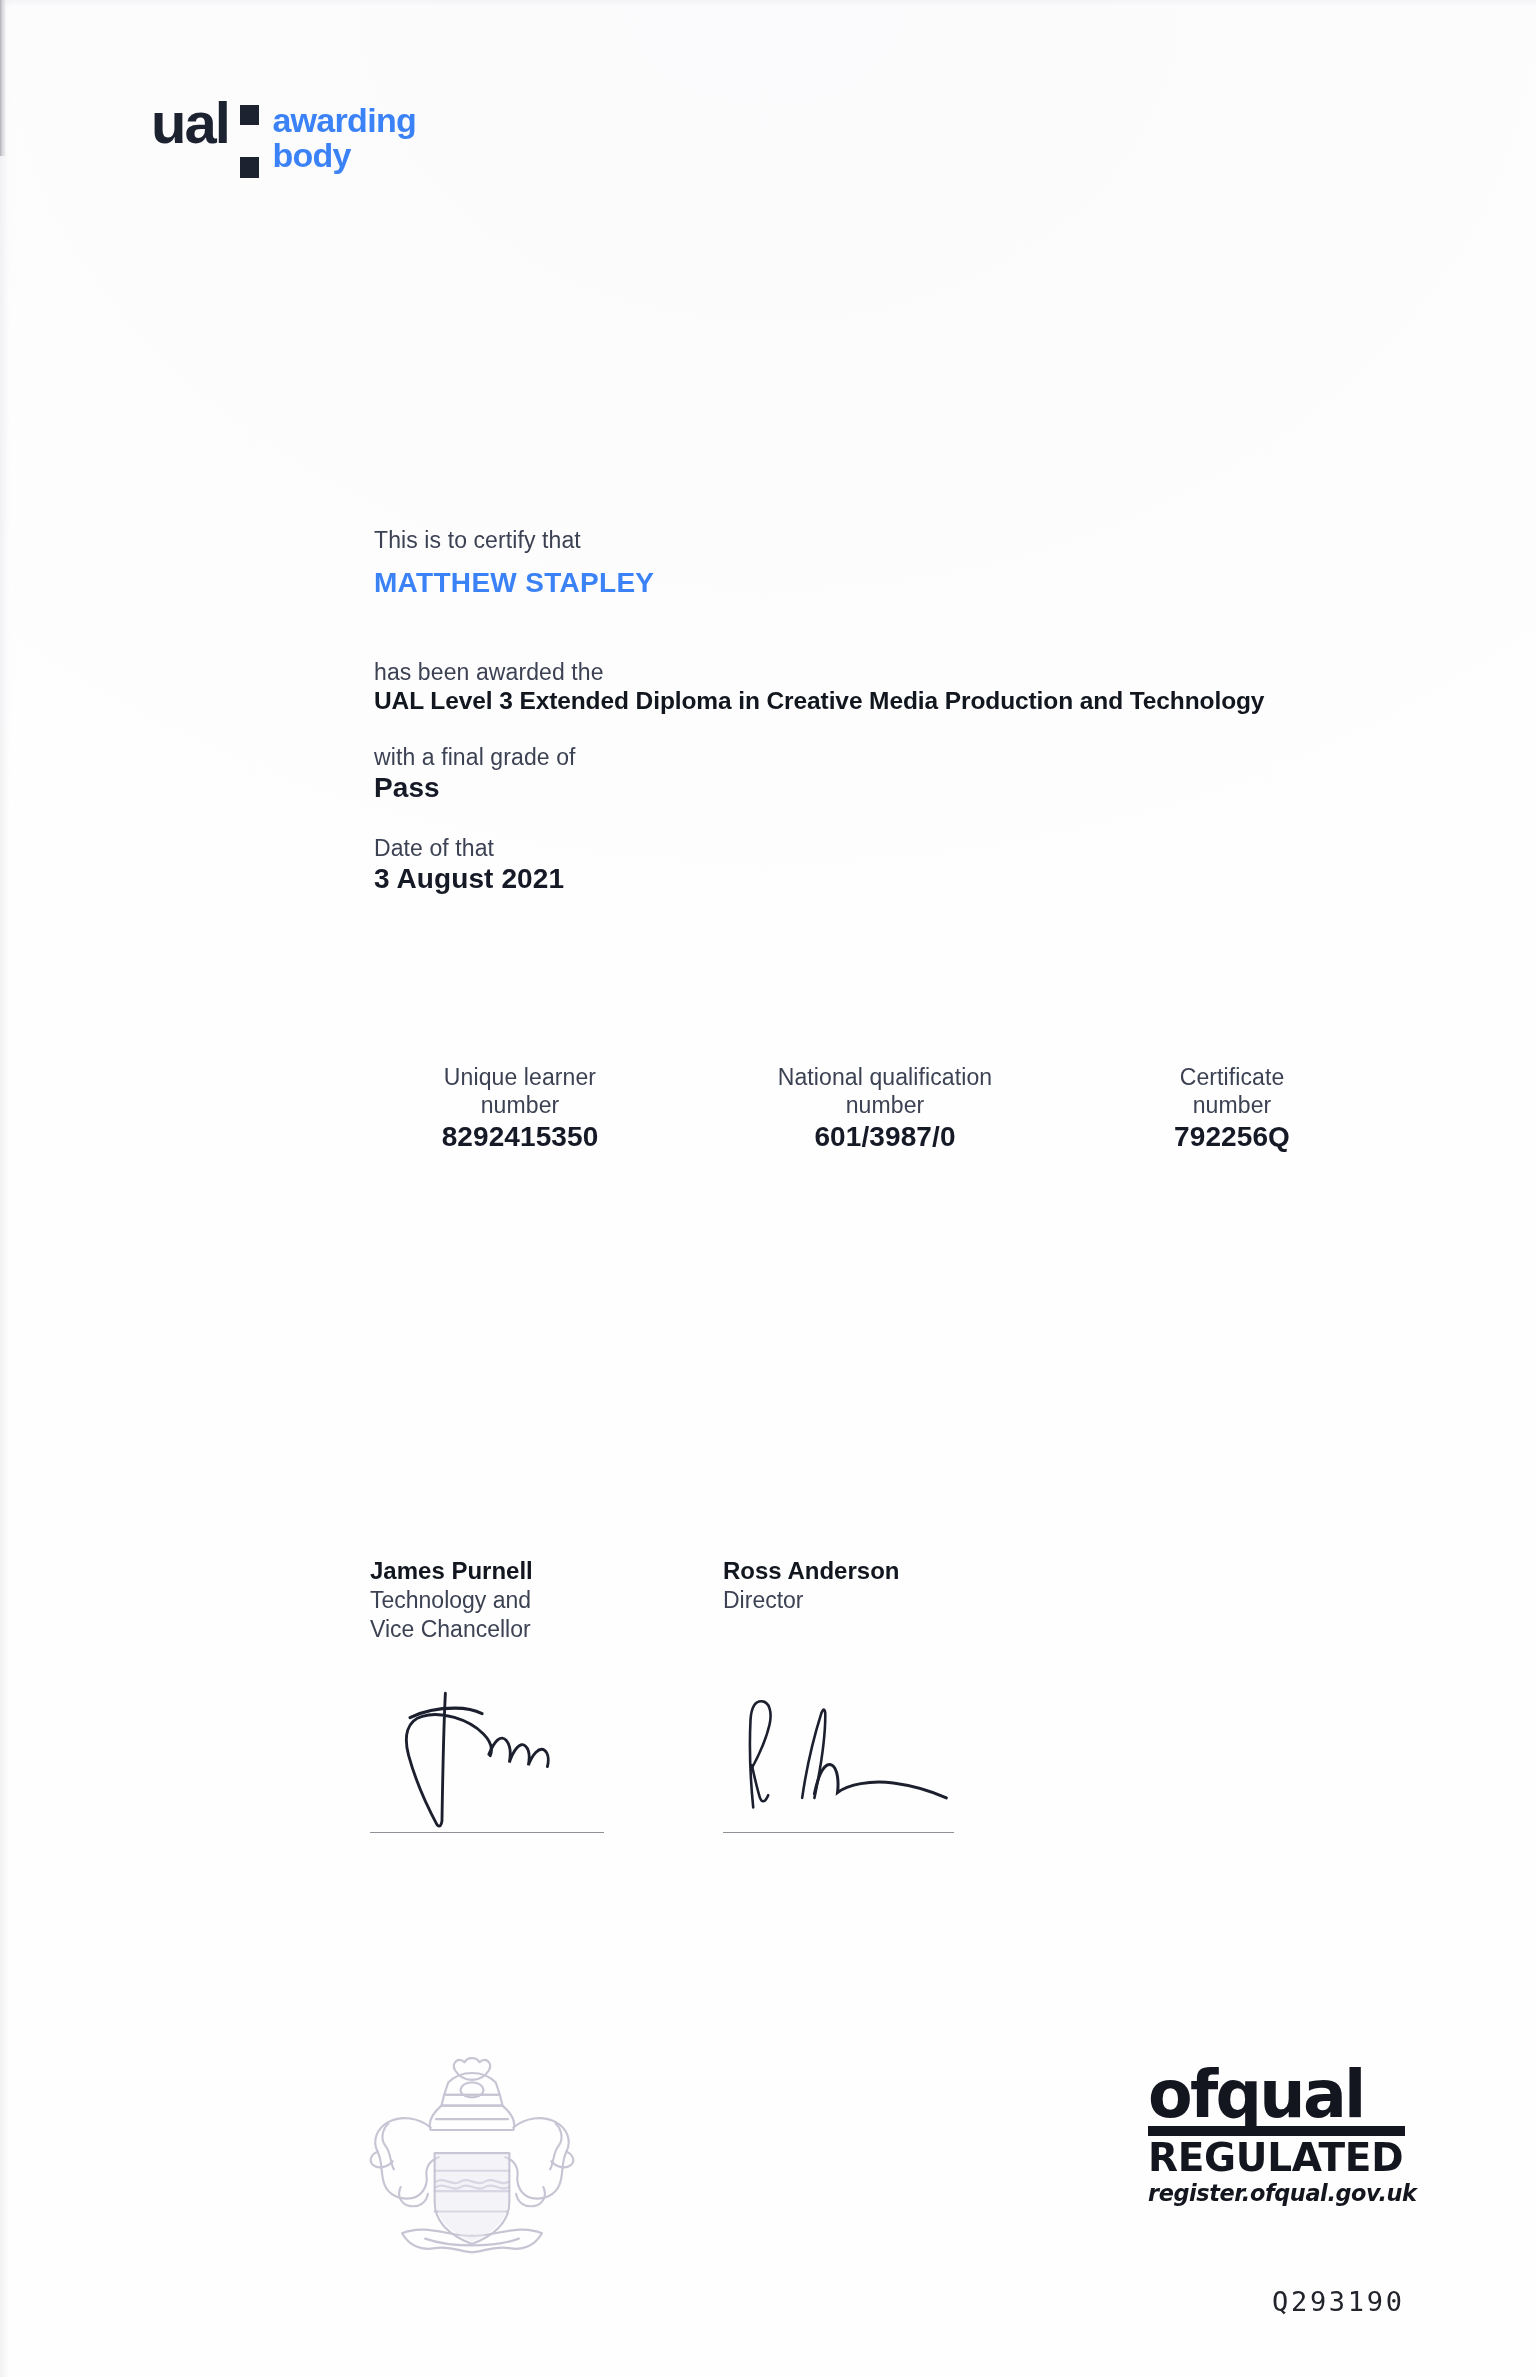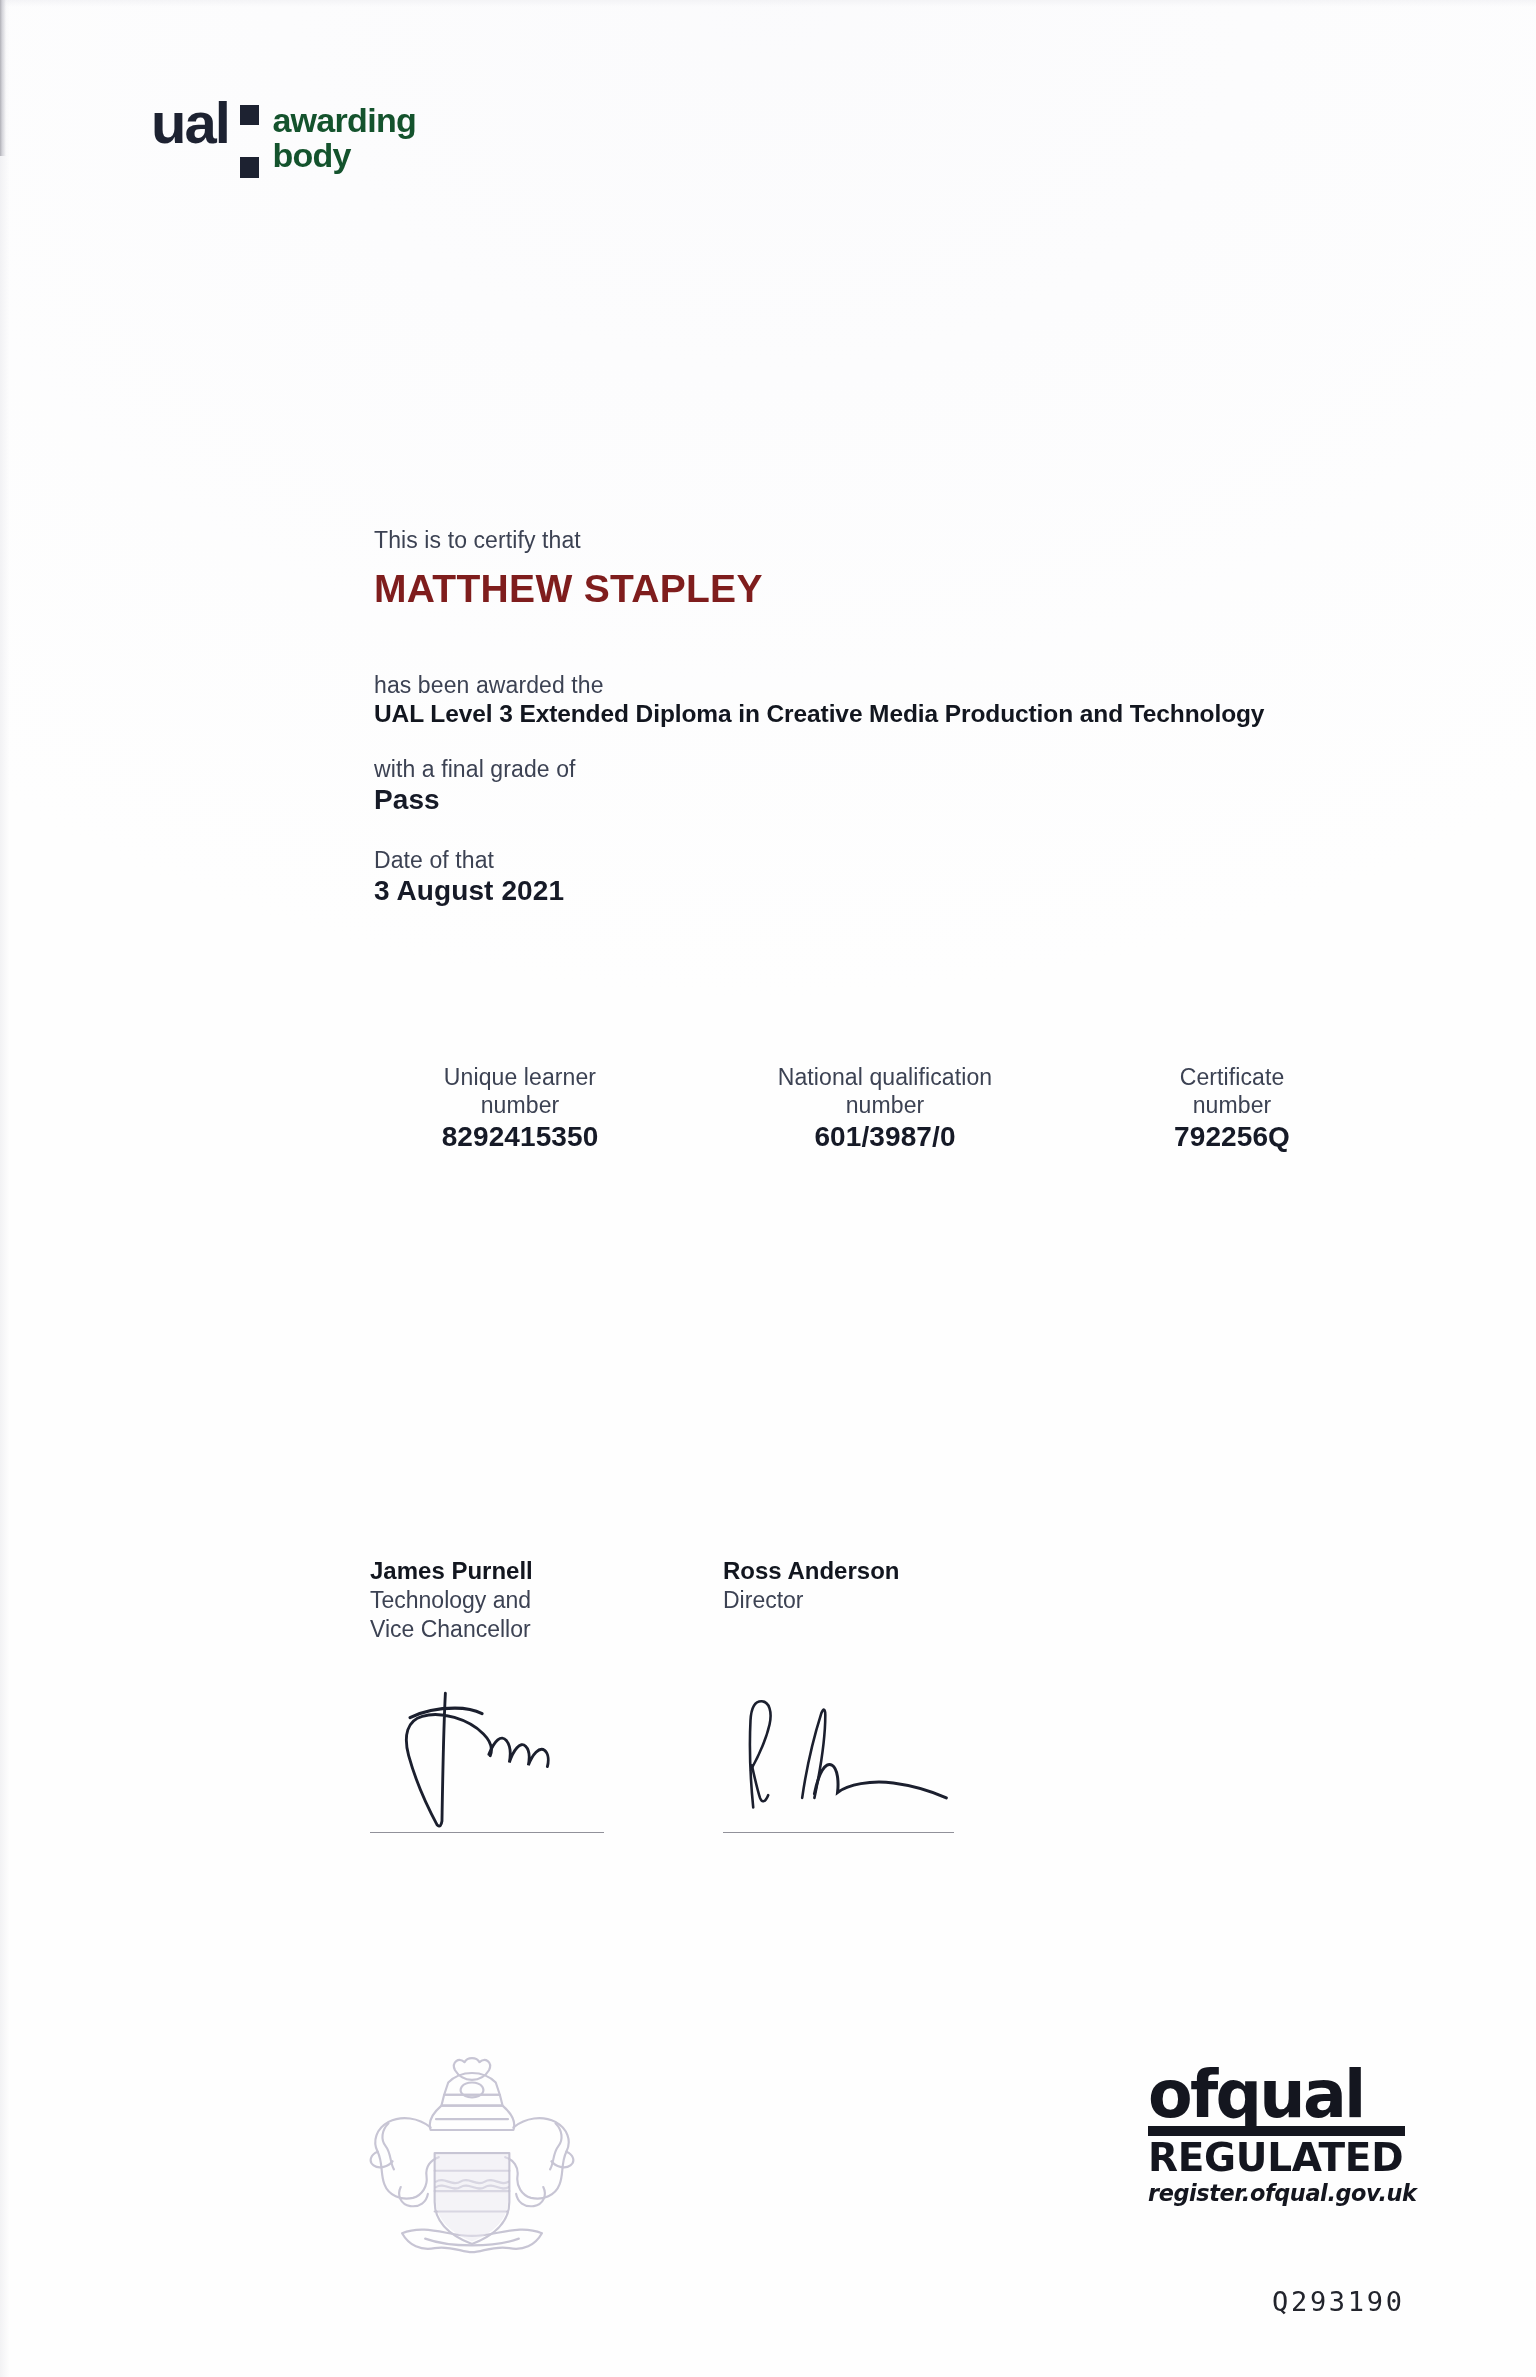--- a/index.html
+++ b/index.html
@@ -72,21 +72,21 @@
     height: 20.4px;
     background: #1d2231;
   }
   .logo-words {
     margin-left: 13.6px;
     margin-top: 8.2px;
     font-weight: bold;
     font-size: 34px;
     line-height: 1.03;
     letter-spacing: -0.7px;
-    color: #14532d;
+    color: #3b82f6;
   }
 
   
   .content {
     position: absolute;
     left: 374px;
     top: 526px;
     width: 965px;
   }
 
@@ -97,24 +97,24 @@
     letter-spacing: 0.1px;
   }
   .val {
     font-size: 28px;
     font-weight: bold;
     line-height: 1.22;
     color: #161a27;
     letter-spacing: 0.1px;
   }
   .recipient {
-    font-size: 39px;
+    font-size: 28px;
     font-weight: bold;
     letter-spacing: 0.3px;
-    color: #7f1d1d;
+    color: #3b82f6;
     margin-top: 13.6px;
     line-height: 1.1;
   }
   .qual-title {
     font-size: 24.5px;
     font-weight: bold;
     color: #12161f;
     letter-spacing: -0.1px;
     line-height: 1.2;
     white-space: nowrap;

